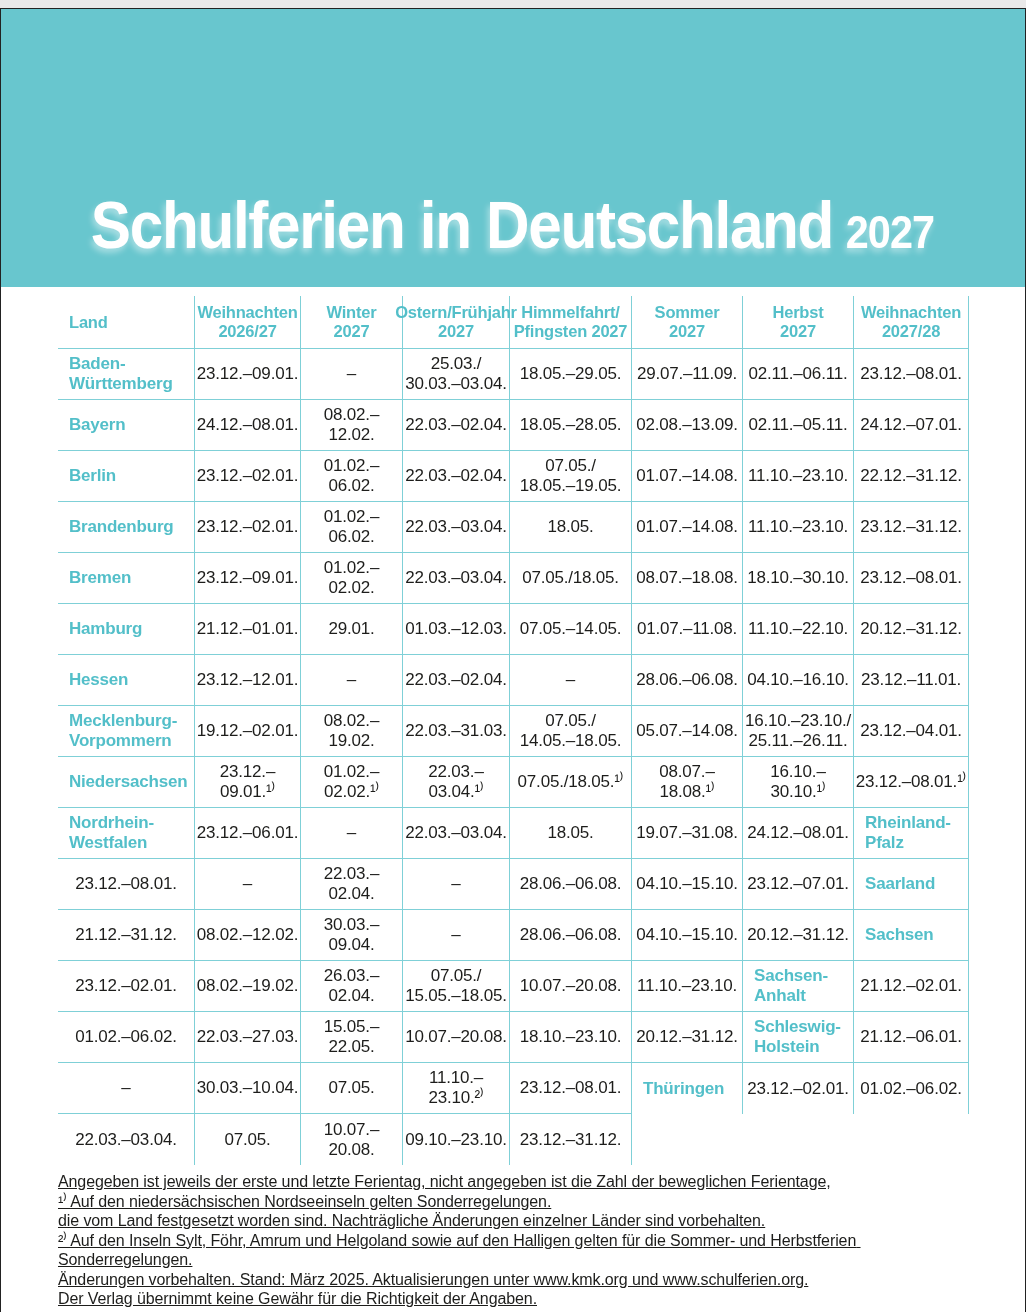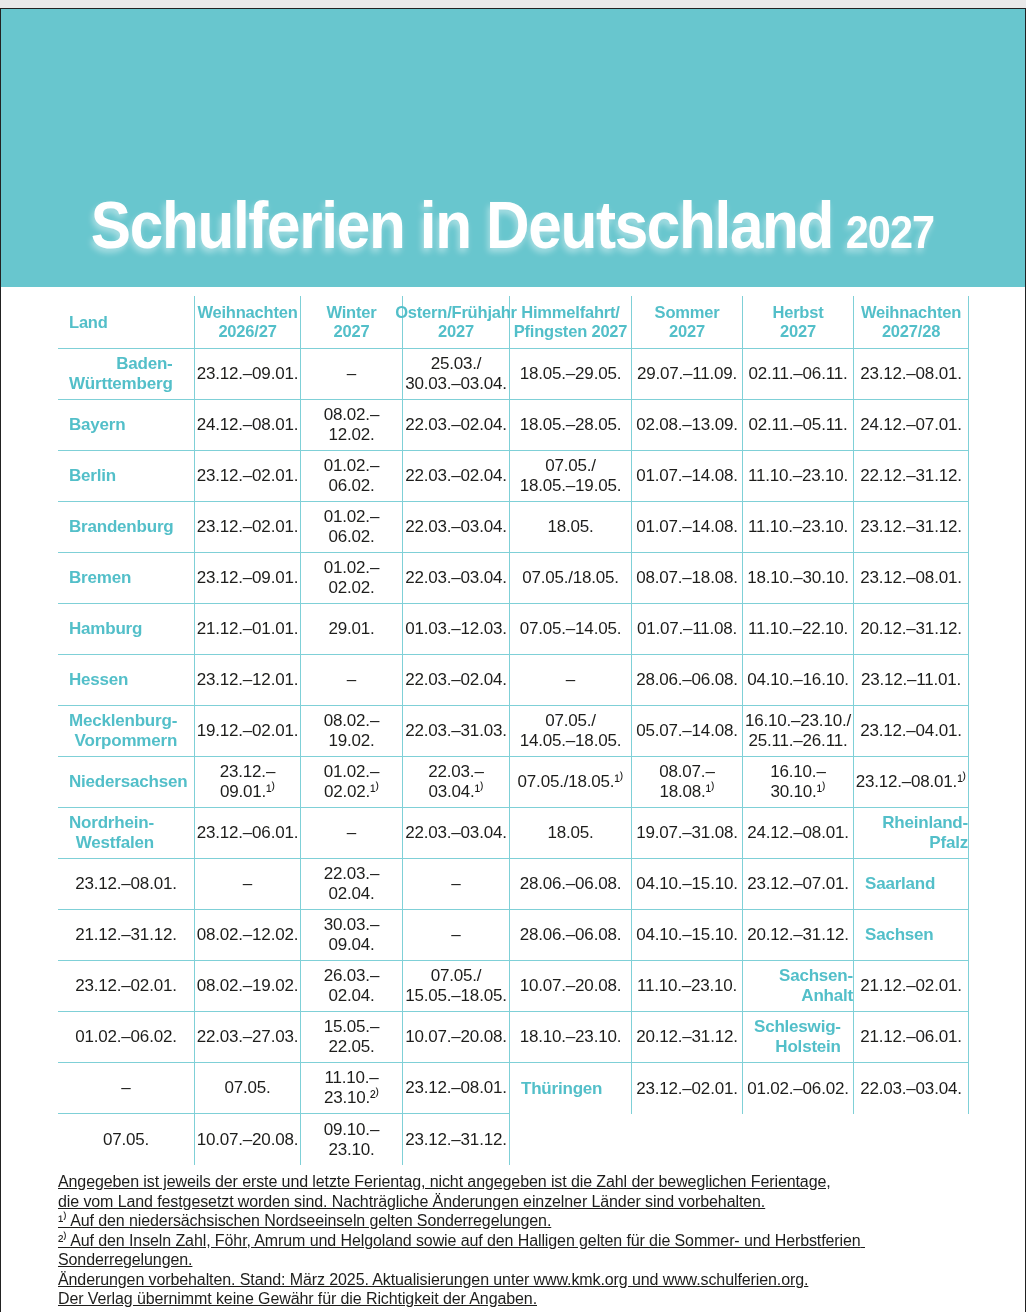--- a/index.html
+++ b/index.html
@@ -38,21 +38,21 @@
   }
   .hcell {
     height:53px; color:var(--teal-text, #53bfc9);
     font-weight:bold; font-size:16.5px; line-height:19px;
   }
   .cell {
     min-height:51px; color:var(--ink, #1d1d1b);
     font-size:17px; line-height:20px;
   }
   .first {
-    justify-content:flex-start; padding-left:11px; text-align:right;
+    justify-content:flex-start; padding-left:11px; text-align:left;
   }
   .cell.land {
     color:var(--teal-text, #53bfc9); font-weight:bold; line-height:20px;
   }
   .no-bottom { border-bottom:none; }
 
   .footnotes {
     position:absolute; left:57px; top:1163px; width:915px;
     font-size:16px; line-height:19.5px; color:var(--ink, #1d1d1b);
     letter-spacing:-0.1px;
@@ -202,35 +202,36 @@
       <div class="cell">01.02.–06.02.</div>
       <div class="cell">22.03.–27.03.</div>
       <div class="cell">15.05.–22.05.</div>
       <div class="cell">10.07.–20.08.</div>
       <div class="cell">18.10.–23.10.</div>
       <div class="cell">20.12.–31.12.</div>
       <div class="cell land first">Schleswig-
 Holstein</div>
       <div class="cell">21.12.–06.01.</div>
       <div class="cell">–</div>
+      <div class="cell">30.03.–10.04.</div>
       <div class="cell">07.05.</div>
       <div class="cell">11.10.–23.10.²⁾</div>
       <div class="cell">23.12.–08.01.</div>
       <div class="cell land first no-bottom">Thüringen</div>
       <div class="cell no-bottom">23.12.–02.01.</div>
       <div class="cell no-bottom">01.02.–06.02.</div>
       <div class="cell no-bottom">22.03.–03.04.</div>
       <div class="cell no-bottom">07.05.</div>
       <div class="cell no-bottom">10.07.–20.08.</div>
       <div class="cell no-bottom">09.10.–23.10.</div>
       <div class="cell no-bottom">23.12.–31.12.</div>
     </div>
 
   <div class="footnotes">
     <div class="footnote-line">Angegeben ist jeweils der erste und letzte Ferientag, nicht angegeben ist die Zahl der beweglichen Ferientage,</div>
+    <div class="footnote-line">¹⁾ Auf den niedersächsischen Nordseeinseln gelten Sonderregelungen.</div>
     <div class="footnote-line">die vom Land festgesetzt worden sind. Nachträgliche Änderungen einzelner Länder sind vorbehalten.</div>
-    <div class="footnote-line">¹⁾ Auf den niedersächsischen Nordseeinseln gelten Sonderregelungen.</div>
-    <div class="footnote-line">²⁾ Auf den Inseln Zahl, Föhr, Amrum und Helgoland sowie auf den Halligen gelten für die Sommer- und Herbstferien Sonderregelungen.</div>
+    <div class="footnote-line">²⁾ Auf den Inseln Sylt, Föhr, Amrum und Helgoland sowie auf den Halligen gelten für die Sommer- und Herbstferien Sonderregelungen.</div>
     <div class="footnote-line">Änderungen vorbehalten. Stand: März 2025. Aktualisierungen unter www.kmk.org und www.schulferien.org.</div>
     <div class="footnote-line">Der Verlag übernimmt keine Gewähr für die Richtigkeit der Angaben.</div>
   </div>
 
 </div>
 
 </body></html>

